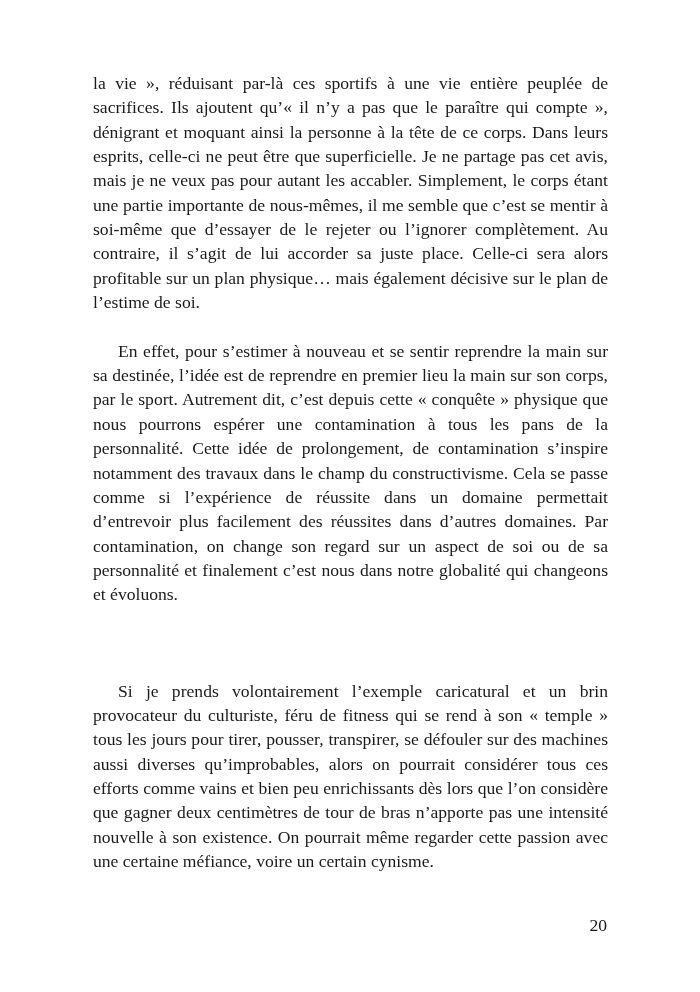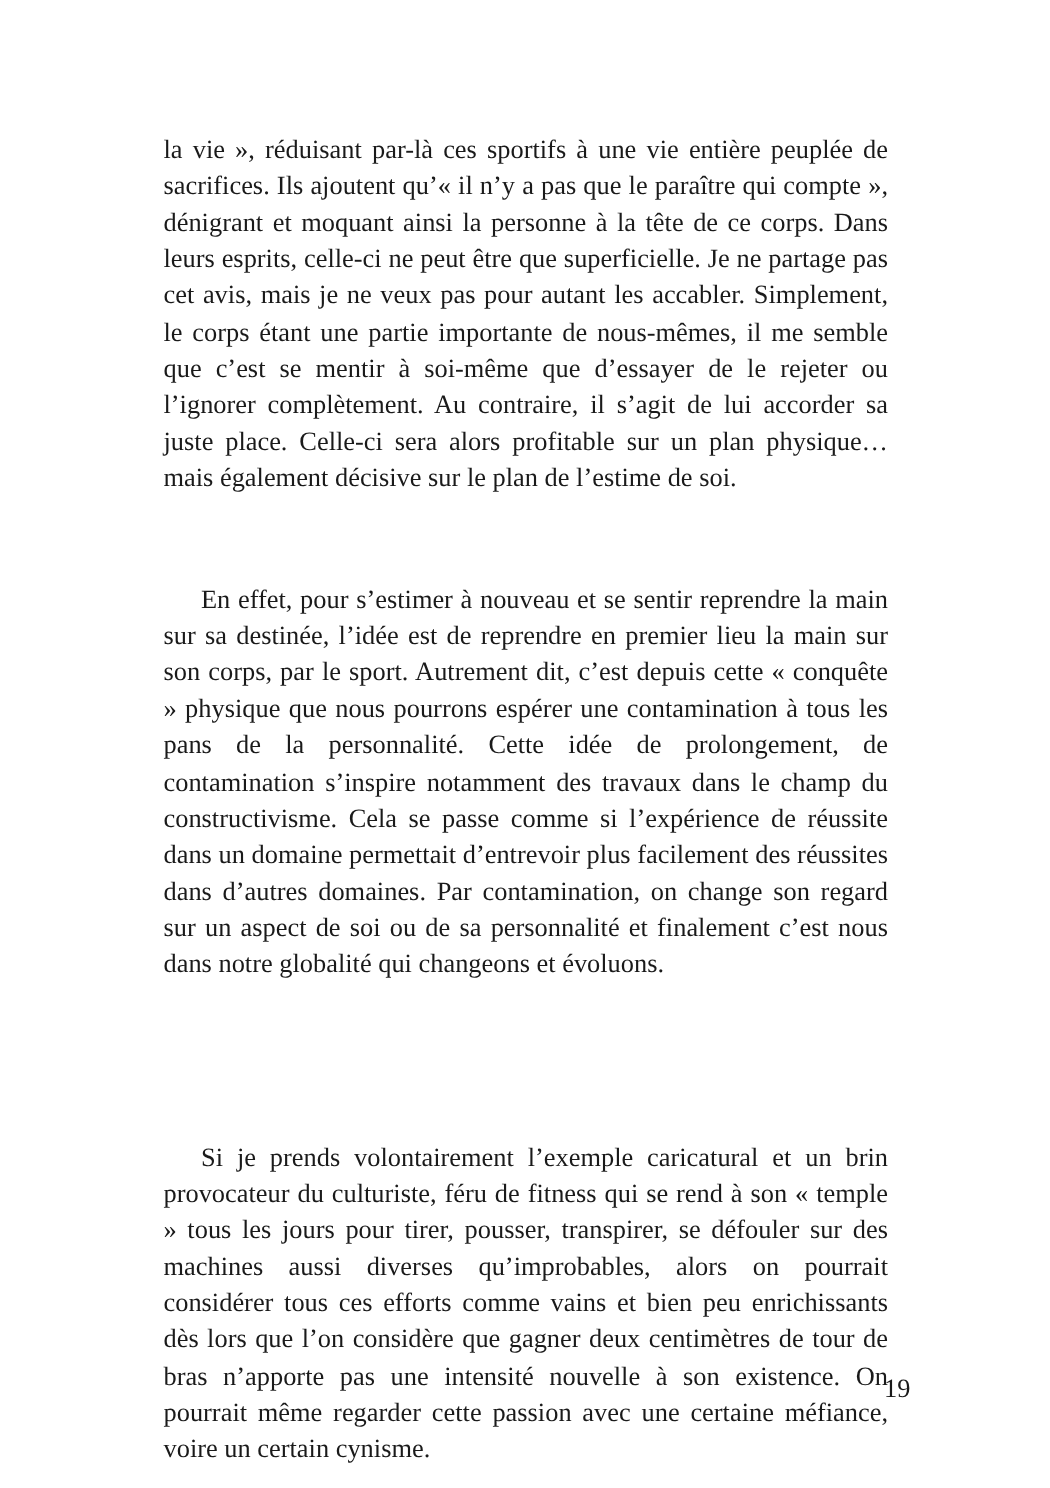--- a/index.html
+++ b/index.html
@@ -22,21 +22,21 @@
       height: 992px;
       background: #ffffff;
     }
     .text-column {
       position: absolute;
       left: 93px;
       top: 71px;
       width: 515px;
     }
     .para {
-      margin: 16px;
+      margin: 0;
       font-size: 17.6px;
       line-height: 24.35px;
       text-align: justify;
       text-align-last: left;
       hyphens: none;
     }
     .para.indent {
       text-indent: 25px;
     }
     .para-gap {
@@ -67,14 +67,14 @@
 
 <div class="page">
   <div class="text-column">
     <p class="para">la vie », réduisant par-là ces sportifs à une vie entière peuplée de sacrifices. Ils ajoutent qu’« il n’y a pas que le paraître qui compte », dénigrant et moquant ainsi la personne à la tête de ce corps. Dans leurs esprits, celle-ci ne peut être que superficielle. Je ne partage pas cet avis, mais je ne veux pas pour autant les accabler. Simplement, le corps étant une partie importante de nous-mêmes, il me semble que c’est se mentir à soi-même que d’essayer de le rejeter ou l’ignorer complètement. Au contraire, il s’agit de lui accorder sa juste place. Celle-ci sera alors profitable sur un plan physique… mais également décisive sur le plan de l’estime de soi.</p>
     <div class="para-gap"></div>
     <p class="para indent">En effet, pour s’estimer à nouveau et se sentir reprendre la main sur sa destinée, l’idée est de reprendre en premier lieu la main sur son corps, par le sport. Autrement dit, c’est depuis cette « conquête » physique que nous pourrons espérer une contamination à tous les pans de la personnalité. Cette idée de prolongement, de contamination s’inspire notamment des travaux dans le champ du constructivisme. Cela se passe comme si l’expérience de réussite dans un domaine permettait d’entrevoir plus facilement des réussites dans d’autres domaines. Par contamination, on change son regard sur un aspect de soi ou de sa personnalité et finalement c’est nous dans notre globalité qui changeons et évoluons.</p>
     <div class="heading-gap-before"></div>
     <div class="heading-gap-after"></div>
     <p class="para indent">Si je prends volontairement l’exemple caricatural et un brin provocateur du culturiste, féru de fitness qui se rend à son « temple » tous les jours pour tirer, pousser, transpirer, se défouler sur des machines aussi diverses qu’improbables, alors on pourrait considérer tous ces efforts comme vains et bien peu enrichissants dès lors que l’on considère que gagner deux centimètres de tour de bras n’apporte pas une intensité nouvelle à son existence. On pourrait même regarder cette passion avec une certaine méfiance, voire un certain cynisme.</p>
   </div>
-  <div class="page-number">19</div>
+  <div class="page-number">20</div>
 </div>
 
 </body></html>

